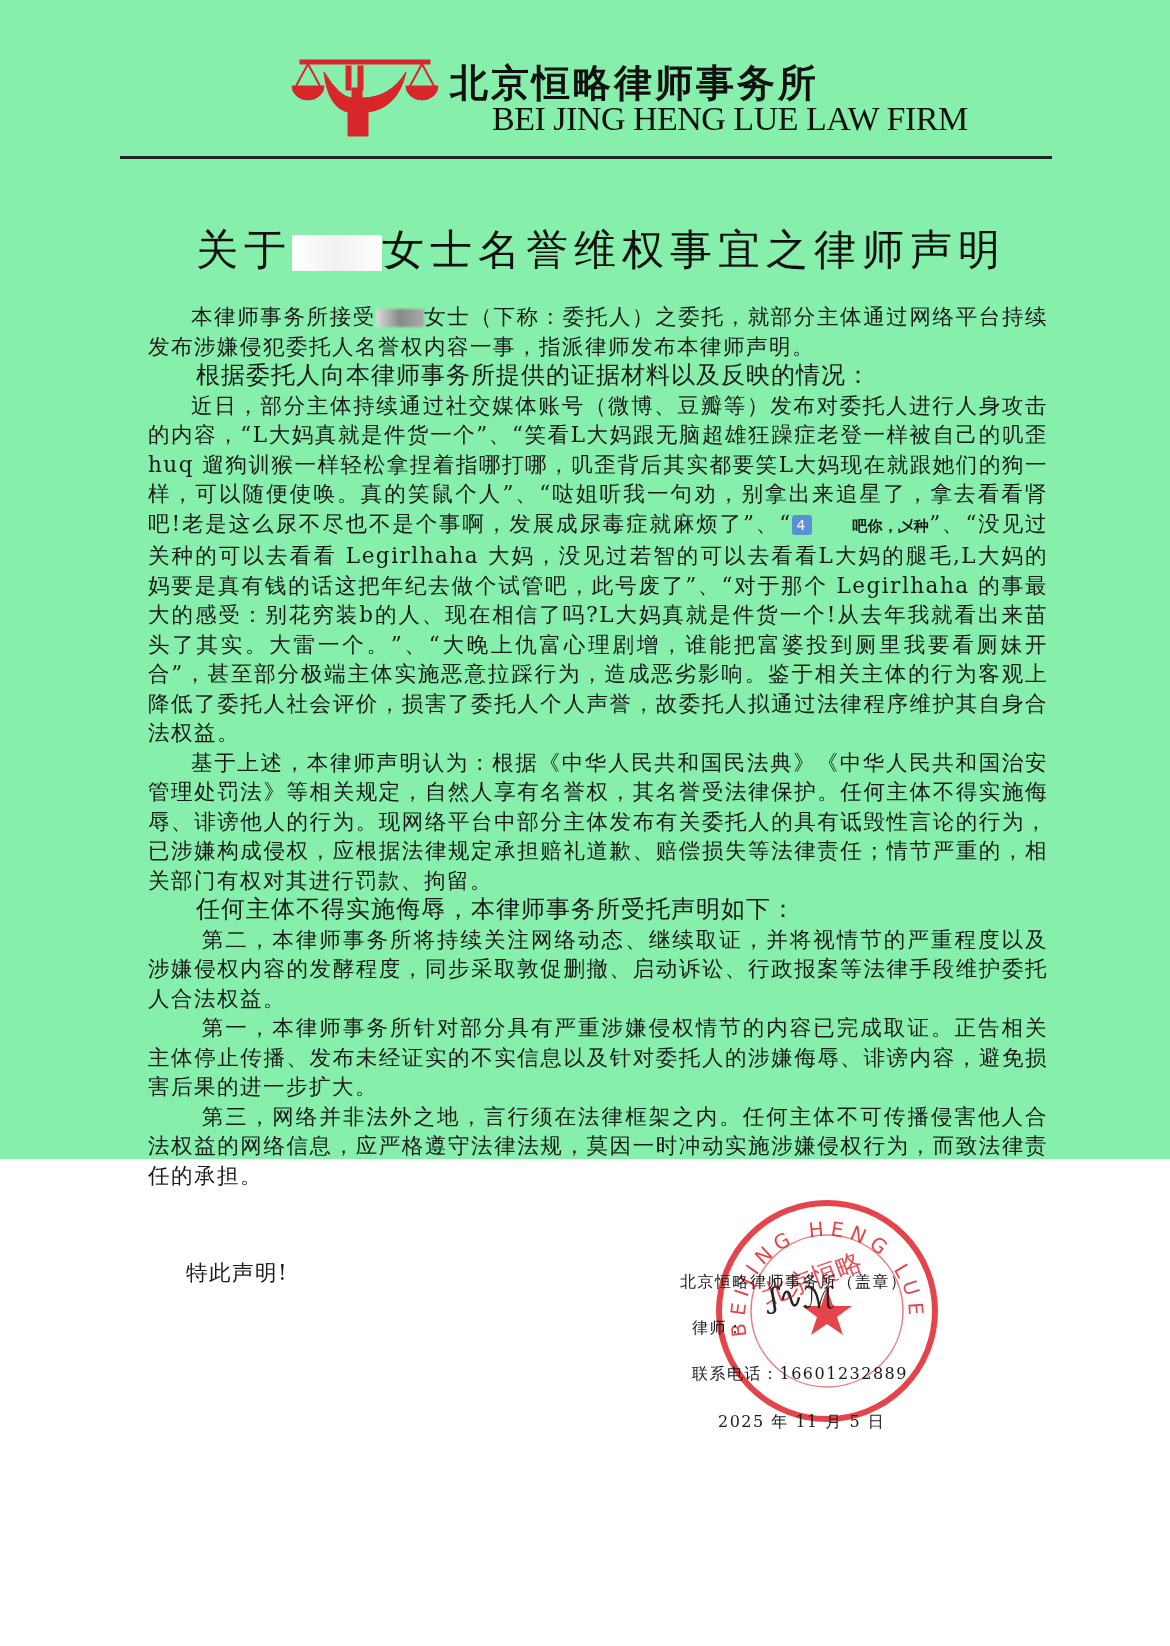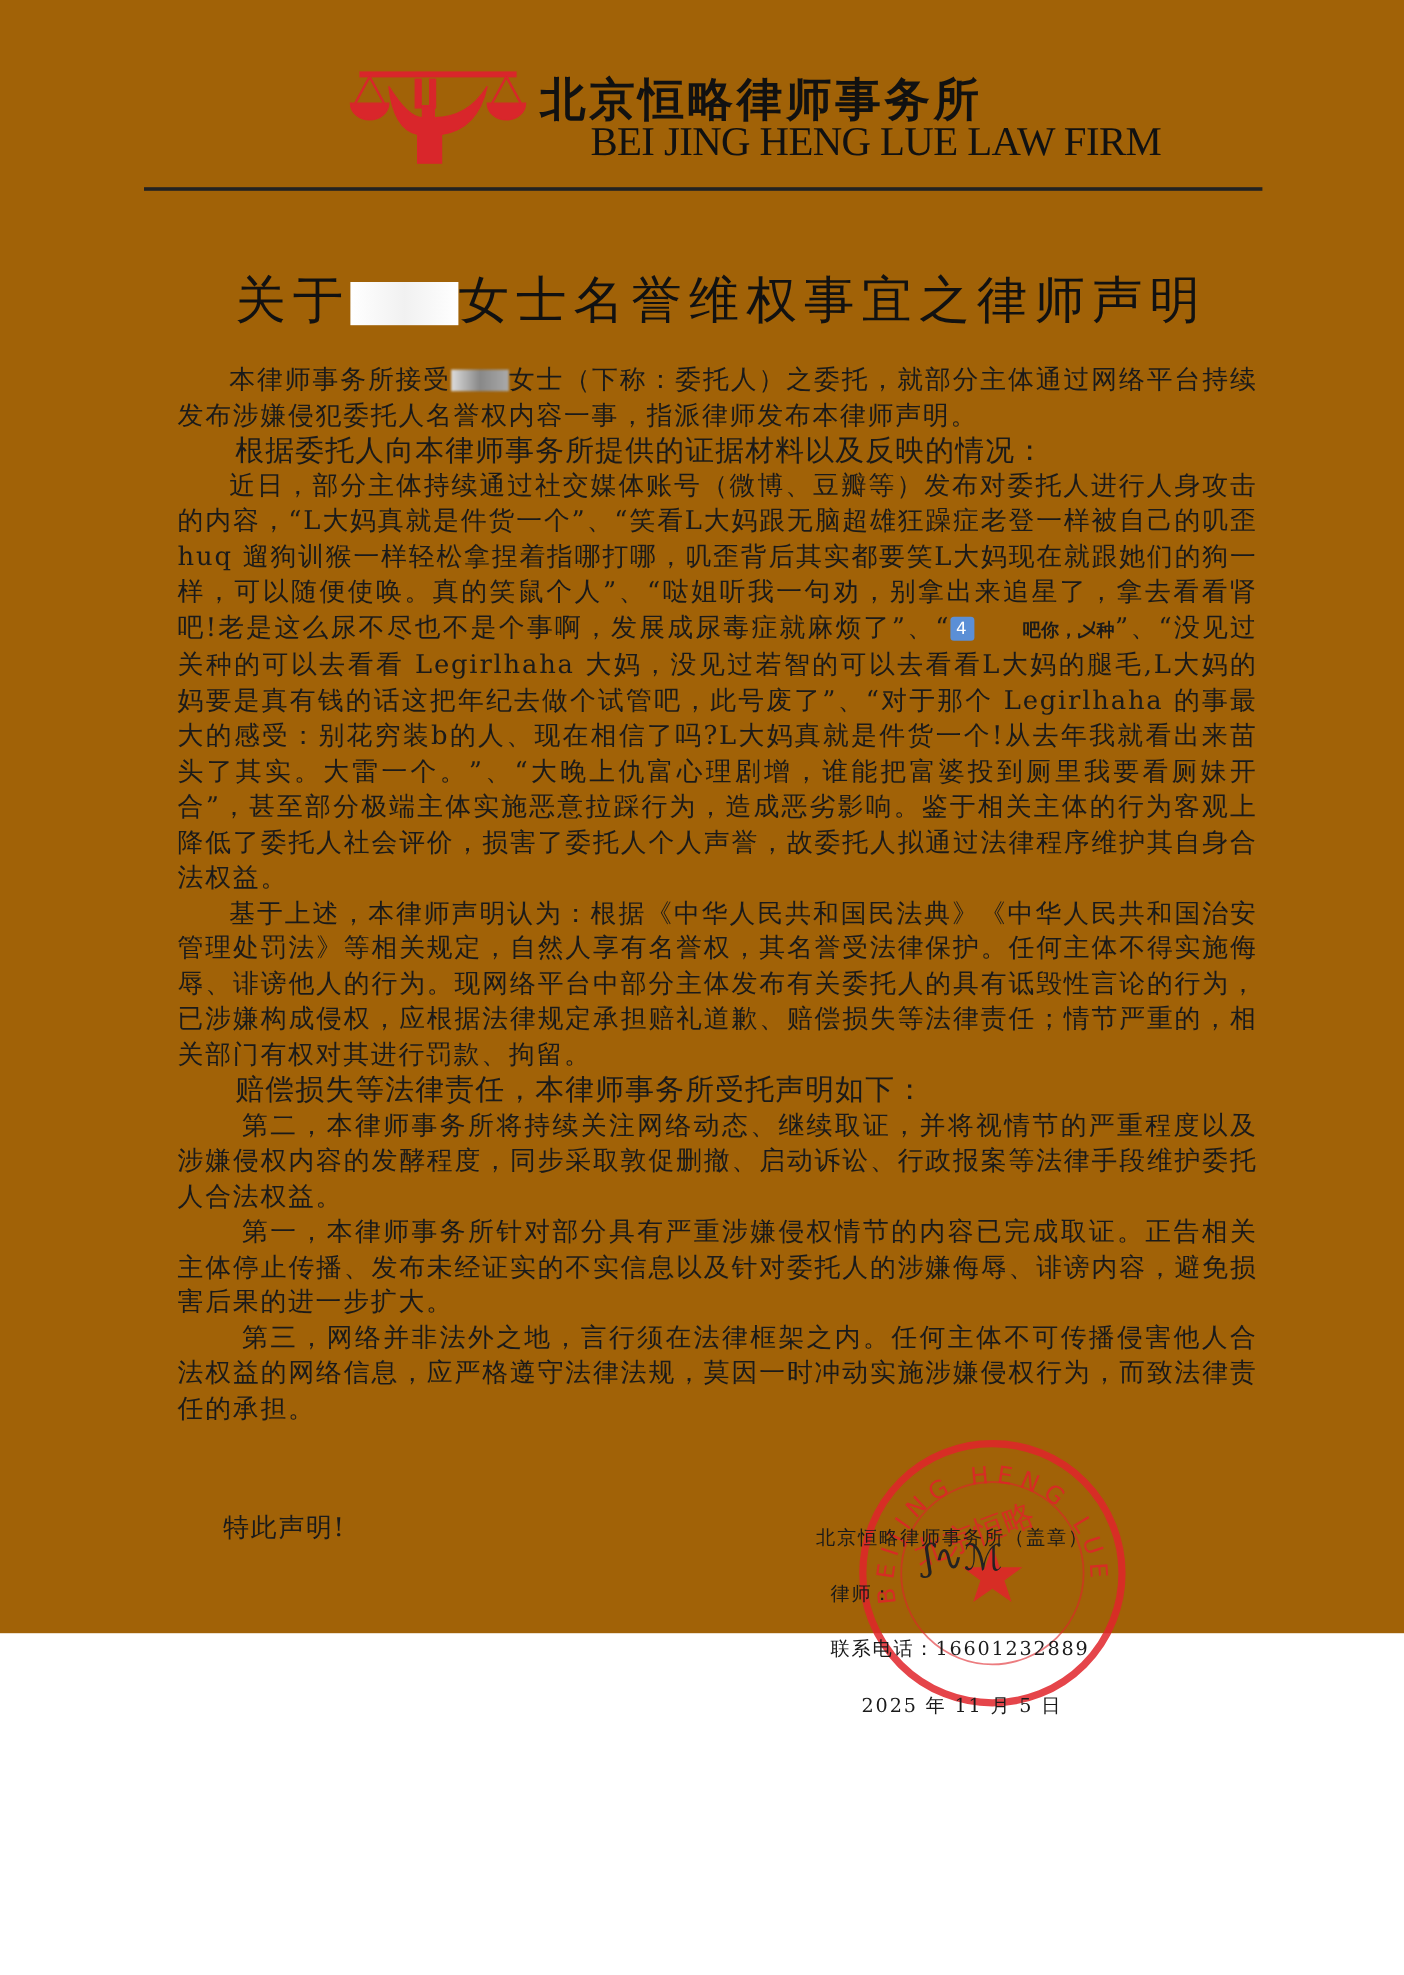--- a/index.html
+++ b/index.html
@@ -1,18 +1,18 @@
 <!DOCTYPE html>
 <html><head>
 <meta charset="utf-8">
 <style>
   html, body { margin:0; padding:0; background:#ffffff; }
   body { width:1170px; height:1646px; position:relative; overflow:hidden;
          font-family: "DejaVu Serif", "Liberation Serif", serif; color:#1a1a1a; }
-  .page { position:absolute; left:0; top:0; width:1170px; height:1361px; background:#a16207; }
+  .page { position:absolute; left:0; top:0; width:1170px; height:1159px; background:#86efac; }
 
   
   .letterhead { position:absolute; left:290px; top:58px; width:600px; height:80px; }
   .logo { position:absolute; left:0; top:0; width:150px; height:80px; }
   .firm-cn { position:absolute; left:160px; top:0px; font-family:"DejaVu Sans", sans-serif;
              font-weight:bold; font-size:38px; letter-spacing:3px; color:#111; white-space:nowrap; }
   .firm-en { position:absolute; left:158px; top:42px; font-family:"Liberation Serif", serif;
              font-size:34px; color:#111; white-space:nowrap; letter-spacing:-0.5px;margin-left:44px; }
   .header-rule { position:absolute; left:120px; top:156px; width:932px; height:3px; background:#222; }
 
@@ -68,21 +68,21 @@
 
   <div class="title">
     <span>关于</span><span class="gap"></span><span>女士名誉维权事宜之律师声明</span>
   </div>
 
   <div class="body">
     <p><span>本律师事务所接受</span><span class="redact"></span><span>女士（下称：委托人）之委托，就部分主体通过网络平台持续发布涉嫌侵犯委托人名誉权内容一事，指派律师发布本律师声明。</span></p>
     <p class="bold">根据委托人向本律师事务所提供的证据材料以及反映的情况：</p>
     <p><span>近日，部分主体持续通过社交媒体账号（微博、豆瓣等）发布对委托人进行人身攻击的内容，“L大妈真就是件货一个”、“笑看L大妈跟无脑超雄狂躁症老登一样被自己的叽歪 huq 遛狗训猴一样轻松拿捏着指哪打哪，叽歪背后其实都要笑L大妈现在就跟她们的狗一样，可以随便使唤。真的笑鼠个人”、“哒姐听我一句劝，别拿出来追星了，拿去看看肾吧!老是这么尿不尽也不是个事啊，发展成尿毒症就麻烦了”、“</span><span class="emoji4">4</span><span class="small-bold">吧你，乄种</span><span>”、“没见过关种的可以去看看 Legirlhaha 大妈，没见过若智的可以去看看L大妈的腿毛,L大妈的妈要是真有钱的话这把年纪去做个试管吧，此号废了”、“对于那个 Legirlhaha 的事最大的感受：别花穷装b的人、现在相信了吗?L大妈真就是件货一个!从去年我就看出来苗头了其实。大雷一个。”、“大晚上仇富心理剧增，谁能把富婆投到厕里我要看厕妹开合”，甚至部分极端主体实施恶意拉踩行为，造成恶劣影响。鉴于相关主体的行为客观上降低了委托人社会评价，损害了委托人个人声誉，故委托人拟通过法律程序维护其自身合法权益。</span></p>
     <p>基于上述，本律师声明认为：根据《中华人民共和国民法典》《中华人民共和国治安管理处罚法》等相关规定，自然人享有名誉权，其名誉受法律保护。任何主体不得实施侮辱、诽谤他人的行为。现网络平台中部分主体发布有关委托人的具有诋毁性言论的行为，已涉嫌构成侵权，应根据法律规定承担赔礼道歉、赔偿损失等法律责任；情节严重的，相关部门有权对其进行罚款、拘留。</p>
-    <p class="bold">赔偿损失等法律责任，本律师事务所受托声明如下：</p>
+    <p class="bold">任何主体不得实施侮辱，本律师事务所受托声明如下：</p>
     <p class="item">第二，本律师事务所将持续关注网络动态、继续取证，并将视情节的严重程度以及涉嫌侵权内容的发酵程度，同步采取敦促删撤、启动诉讼、行政报案等法律手段维护委托人合法权益。</p>
     <p class="item">第一，本律师事务所针对部分具有严重涉嫌侵权情节的内容已完成取证。正告相关主体停止传播、发布未经证实的不实信息以及针对委托人的涉嫌侮辱、诽谤内容，避免损害后果的进一步扩大。</p>
     <p class="item">第三，网络并非法外之地，言行须在法律框架之内。任何主体不可传播侵害他人合法权益的网络信息，应严格遵守法律法规，莫因一时冲动实施涉嫌侵权行为，而致法律责任的承担。</p>
   </div>
 
   <div class="closing">特此声明!</div>
 
   <svg class="seal" viewBox="0 0 230 230">
     <defs>
       <path id="sealArc" d="M 35 140 A 82 82 0 1 1 195 140"></path>

